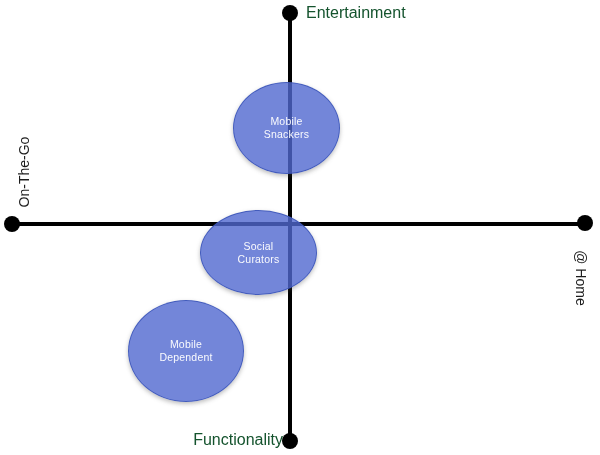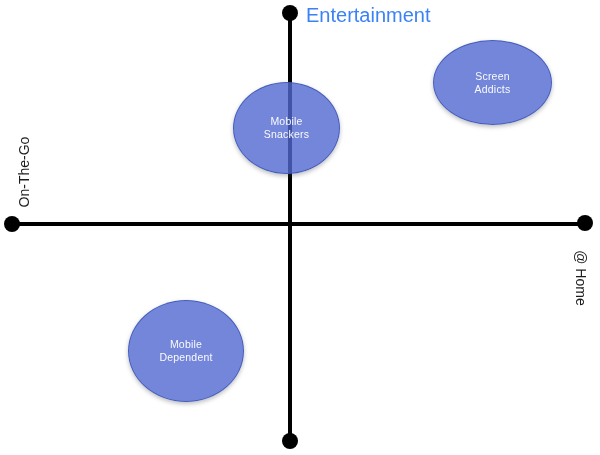--- a/index.html
+++ b/index.html
@@ -39,22 +39,22 @@
     border-radius: 50%;
     background: #000000;
   }
   .dot-top    { left: 282px; top: 5px; }
   .dot-bottom { left: 282px; top: 433px; }
   .dot-left   { left: 4px;   top: 216px; }
   .dot-right  { left: 577px; top: 215px; }
   
   .axis-label {
     position: absolute;
-    color: #3b82f6;
-    font-size: 20px;
+    color: #14532d;
+    font-size: 16px;
     white-space: nowrap;
   }
   .label-top    { left: 306px; top: 4px; }
   .label-bottom { right: 317px; top: 431px; }
   .axis-label.rotated {
     width: 140px;
     text-align: center;
     font-size: 14px;
     color: #1c1c1c;
   }
@@ -101,35 +101,36 @@
   <div class="axis-line vertical"></div>
   <div class="axis-line horizontal"></div>
 
   <div class="axis-dot dot-top"></div>
   <div class="axis-dot dot-bottom"></div>
   <div class="axis-dot dot-left"></div>
   <div class="axis-dot dot-right"></div>
 
   <div class="axis-label label-top">Entertainment</div>
 
+  <div class="axis-label label-bottom">Functionality</div>
 
   <div class="axis-label rotated label-left">On-The-Go</div>
 
   <div class="axis-label rotated label-right">@ Home</div>
 
-  <div class="bubble b-screen-addicts">
-    <span class="bubble-label">Screen
-Addicts</span>
-  </div>
 
   <div class="bubble b-mobile-snackers">
     <span class="bubble-label">Mobile
 Snackers</span>
   </div>
 
+  <div class="bubble b-social-curators">
+    <span class="bubble-label">Social
+Curators</span>
+  </div>
 
 
   <div class="bubble b-mobile-dependent">
     <span class="bubble-label">Mobile
 Dependent</span>
   </div>
 
 </div>
 
 </body></html>

